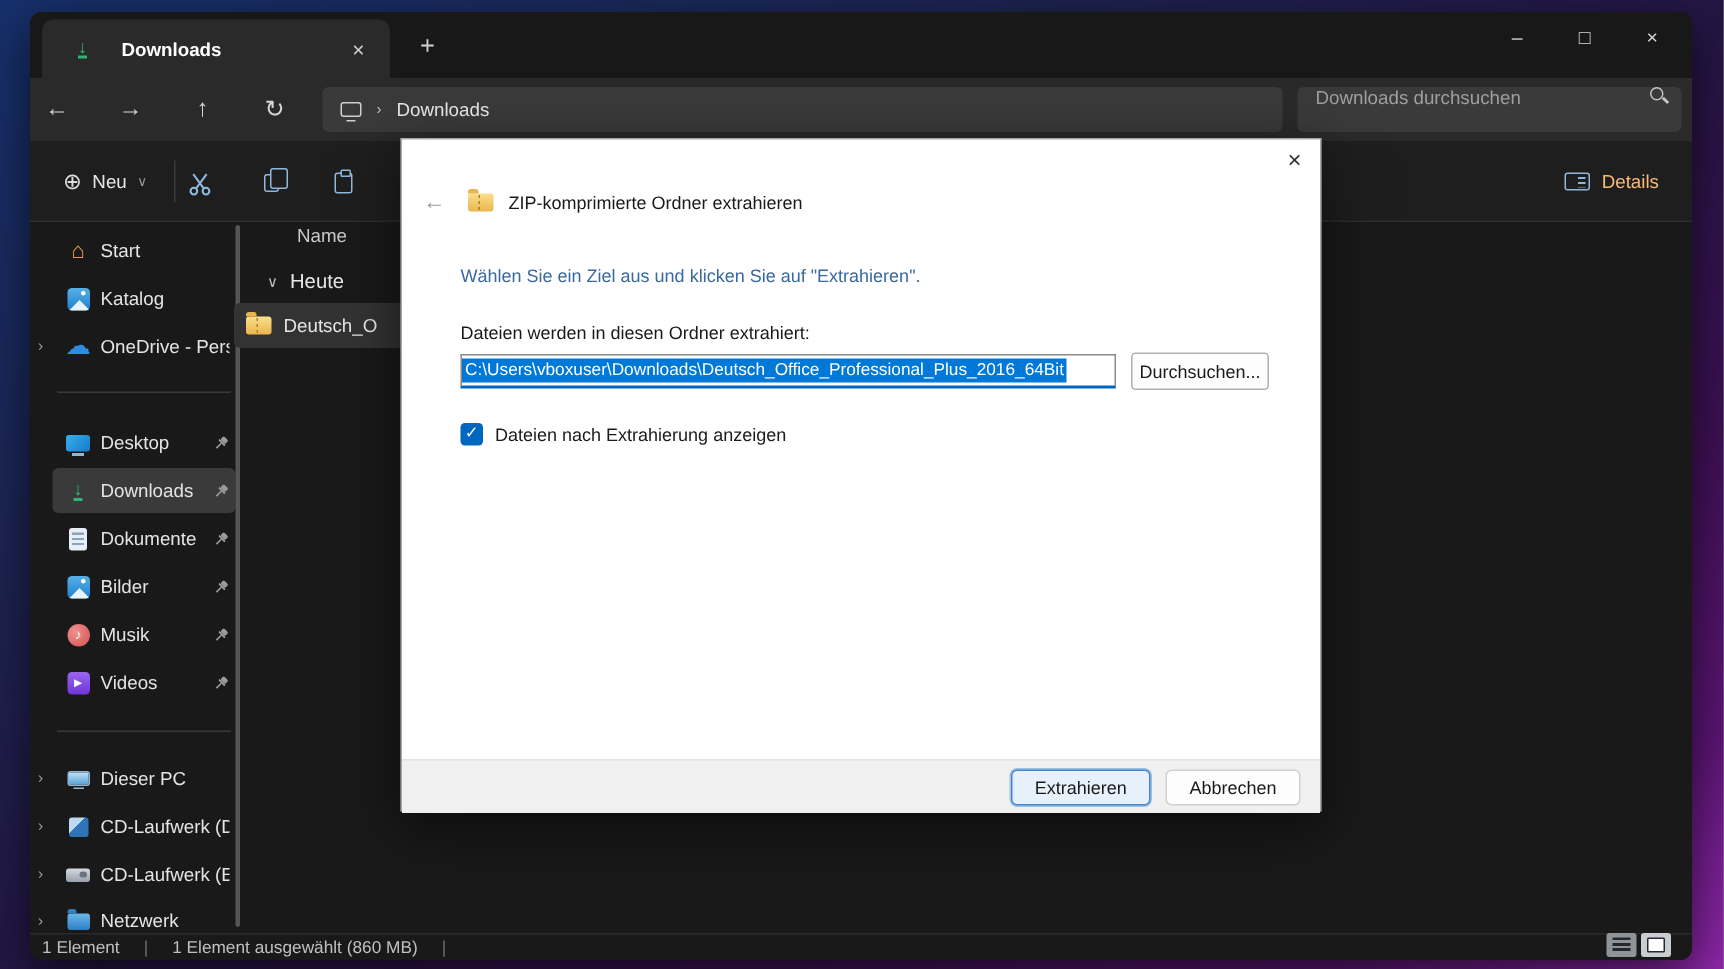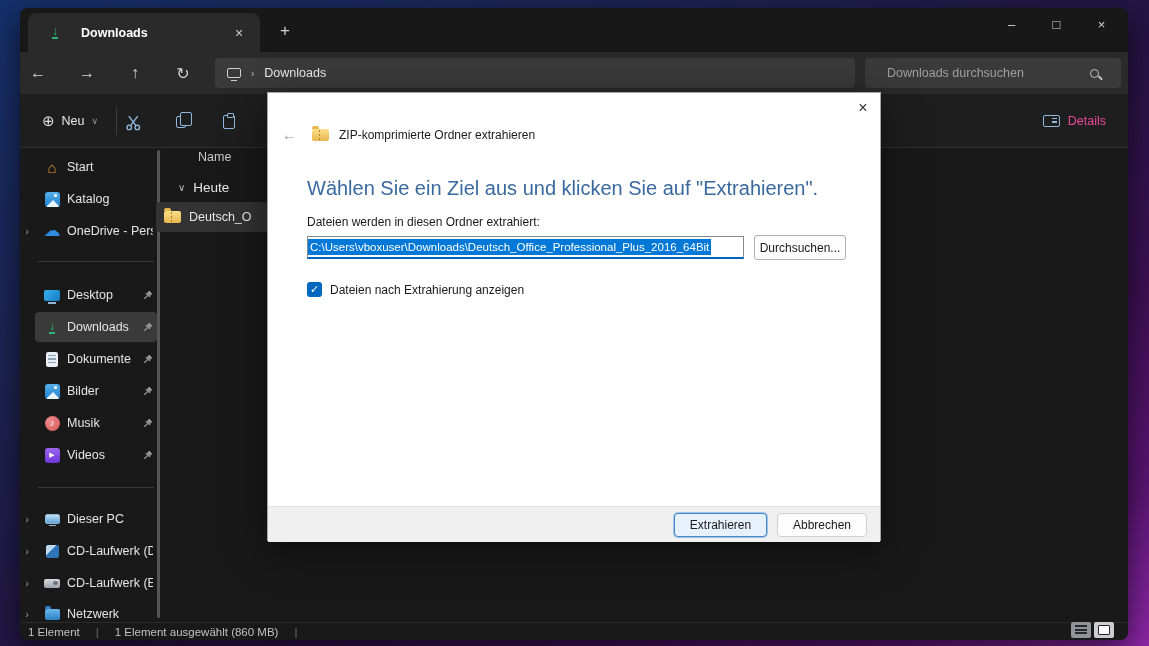--- a/index.html
+++ b/index.html
@@ -30,39 +30,39 @@
              color:#d8d8d8; font-size:13px; }
 
   
   .navbar { left:0; top:44px; width:100%; height:42px; background:#2a2a2a; }
   .nav-btn { top:9px; width:24px; height:24px; display:flex; align-items:center; justify-content:center;
              color:#d4d4d4; font-size:16px; border-radius:4px; }
   .addressbar { left:195px; top:6px; width:640px; height:30px; background:#3a3a3a; border-radius:4px;
                 display:flex; align-items:center; padding:0 12px; gap:10px; }
   .addr-text { color:#e8e8e8; font-size:12.5px; }
   .searchbox { left:845px; top:6px; width:256px; height:30px; background:#3a3a3a; border-radius:4px;
-               display:flex; align-items:center; padding:0 22px; }
+               display:flex; padding:0 12px; }
   .search-text { color:#9f9f9f; flex:1; font-size:12.5px; }
 
   
   .monitor { width:14px; height:10px; border:1.5px solid #d0d0d0; border-radius:2px; position:relative; }
   .monitor::after { content:""; position:absolute; left:3px; right:3px; bottom:-4px; height:1.5px; background:#d0d0d0; }
   .magnifier { width:9px; height:9px; border:1.5px solid #c4c4c4; border-radius:50%; position:relative; }
   .magnifier::after { content:""; position:absolute; width:5px; height:1.5px; background:#c4c4c4;
                       transform:rotate(45deg); right:-4.5px; bottom:-1.5px; }
 
   
   .commandbar { left:0; top:86px; width:100%; height:54px; background:#1e1e1e; border-bottom:1px solid #2e2e2e; }
   .cmd-new { left:14px; top:13px; height:28px; display:flex; align-items:center; gap:7px; padding:0 8px;
              border-radius:4px; color:#e6e6e6; }
   .cmd-plus { color:#dcdcdc; font-size:15px; }
   .cmd-chev { color:#9a9a9a; font-size:9px; }
   .cmd-sep { left:96px; top:13px; width:1px; height:28px; background:#3b3b3b; }
   .cmd-ic { top:15px; width:26px; height:26px; display:flex; align-items:center; justify-content:center; border-radius:4px; }
-  .cmd-details { right:16px; top:13px; height:28px; display:flex; align-items:center; gap:8px; color:#ec4899; padding:0 6px; border-radius:4px; }
+  .cmd-details { right:16px; top:13px; height:28px; display:flex; align-items:center; gap:8px; color:#fdba74; padding:0 6px; border-radius:4px; }
   .ico-details { width:17px; height:12px; border:1.5px solid #8fb8dc; border-radius:2px; position:relative; }
   .ico-details::after { content:""; position:absolute; right:1.5px; top:1.5px; bottom:1.5px; width:5px;
                         background:repeating-linear-gradient(#8fb8dc 0 1.5px, transparent 1.5px 3.5px); }
   .ico-copy { width:10px; height:12px; border:1.5px solid #8fb8dc; border-radius:2px; position:relative; }
   .ico-copy::after { content:""; position:absolute; left:2.5px; top:-5px; width:10px; height:12px;
                      border:1.5px solid #8fb8dc; border-radius:2px; background:#1e1e1e; }
   .ico-paste { width:12px; height:14px; border:1.5px solid #8fb8dc; border-radius:2px; position:relative; }
   .ico-paste::before { content:""; position:absolute; top:-3px; left:2.5px; width:5px; height:3px;
                        background:#1e1e1e; border:1.5px solid #8fb8dc; border-radius:1px; }
 
@@ -132,21 +132,21 @@
   .v2-glyph { width:12px; height:10px; background:#fff; border:1.5px solid #26282b; border-radius:1px; }
 
   
   .dialog { left:267px; top:92px; width:614px; height:449px; background:#fff; color:#1a1a1a;
             box-shadow:0 10px 36px rgba(0,0,0,.55); border:1px solid rgba(0,0,0,.35); font-size:12px; }
   .dlg-close { right:4px; top:2px; width:26px; height:26px; display:flex; align-items:center; justify-content:center;
                color:#333; font-size:16px; }
   .dlg-header { left:14px; top:33px; display:flex; align-items:center; gap:10px; }
   .dlg-back { color:#9a9a9a; font-size:15px; width:20px; }
   .dlg-title { font-size:12px; color:#1a1a1a; }
-  .dlg-heading { left:39px; top:84px; font-size:20px; color:#39699f; }
+  .dlg-heading { left:39px; top:84px; font-size:12px; color:#39699f; }
   .dlg-label { left:39px; top:122px; font-size:12px; color:#1a1a1a; }
   .dlg-input { left:39px; top:143px; width:437px; height:23px; background:#fff; border:1px solid #8a8a8a;
                border-bottom:2px solid #0067c0; display:flex; align-items:center; overflow:hidden; padding:0 0; }
   .dlg-input .seltext { background:#0078d7; color:#fff; font-size:11.5px; padding:2px 2px; white-space:nowrap;
                         overflow:hidden; max-width:100%; }
   .dlg-browse { left:486px; top:142px; width:92px; height:25px; background:#fdfdfd; border:1px solid #b0b0b0;
                 border-radius:3px; display:flex; align-items:center; justify-content:center; font-size:12px; color:#1a1a1a; }
   .dlg-checkrow { left:39px; top:189px; display:flex; align-items:center; gap:8px; }
   .checkbox { width:15px; height:15px; background:#0067c0; border-radius:3px; color:#fff; font-size:11px;
               display:flex; align-items:center; justify-content:center; line-height:1; }

